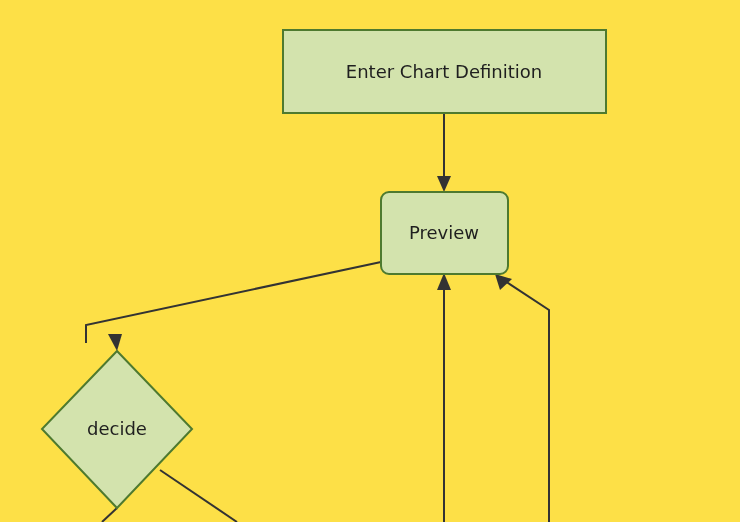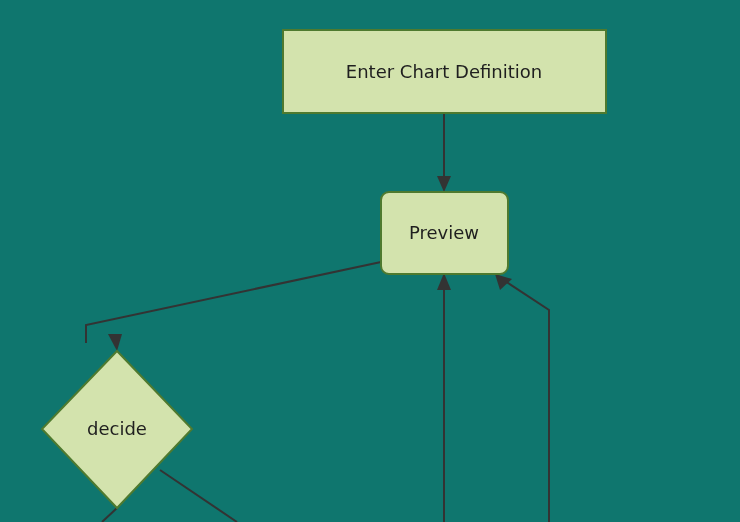--- a/index.html
+++ b/index.html
@@ -37,21 +37,21 @@
     fill: none;
     stroke-width: 2px;
   }
   .edge-head {
     stroke: none;
   }
 </style>
 </head>
 <body>
 
-<div id="canvas" style="background: #0f766e; text-align: center;">
+<div id="canvas" style="background: #fde047; text-align: center;">
   <svg id="flow-svg" viewBox="0 0 740 522" xmlns="http://www.w3.org/2000/svg">
 
     <g>
 
       <g>
         <path class="edge-line" d="M 444,113 L 444,184" stroke="#333333" stroke-width="2"></path>
         <polygon class="edge-head" points="444,192 437,176 451,176" fill="#333333"></polygon>
       </g>
 
       <g>

